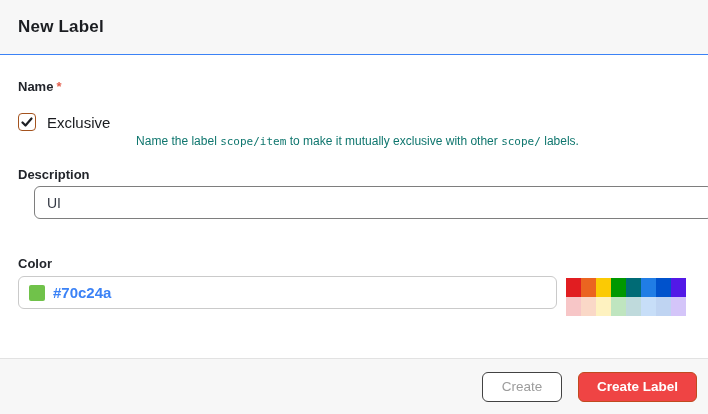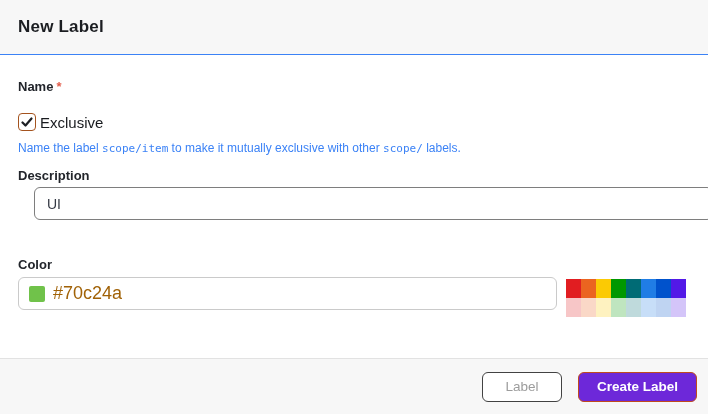--- a/index.html
+++ b/index.html
@@ -37,55 +37,55 @@
     margin-top: 4px;
     border: 1px solid #cacaca; border-radius: 6px;
     padding: 0 12px;
     font-family: "Liberation Sans", sans-serif;
     font-size: 14px; color: #343944;
     background: #ffffff; outline: none;
   }
   .text-input.dark-border { border-color: #7e7e7e; margin-left: 16px; }
   .exclusive-row {
     margin-top: 19px;
-    display: flex; align-items: center; gap: 4px;
+    display: flex; align-items: center; gap: 11px;
     width: max-content; cursor: pointer;
   }
   .checkbox {
     width: 18px; height: 18px;
     border: 1.5px solid #a4531e; border-radius: 4px;
     background: #ffffff;
     display: flex; align-items: center; justify-content: center;
   }
   .checkbox svg { width: 12px; height: 12px; }
   .exclusive-label { font-size: 15px; color: #191b1f; }
   .help-text {
-    margin-top: 10px;
-    font-size: 12px; line-height: 14px; color: #3b82f6;
+    margin-top: 3px;
+    font-size: 12px; line-height: 14px; color: #0f766e; text-align: center;
   }
   .help-text .mono {
     font-family: "DejaVu Sans Mono", "Liberation Mono", monospace;
     font-size: 11px;
   }
-  .label-description { margin-top: 12px; }
+  .label-description { margin-top: 18px; }
   .label-color { margin-top: 37px; }
   .color-row { margin-top: 5px; display: flex; align-items: flex-start; }
   .color-input-wrap {
     width: 539px; height: 33px; flex: 0 0 539px;
     border: 1px solid #cacaca; border-radius: 6px;
     background: #ffffff;
     display: flex; align-items: center;
     padding: 0 10px; gap: 8px;
   }
   .color-swatch-preview {
     width: 16px; height: 16px; border-radius: 2px;
     flex: 0 0 16px;
   }
-  .color-value { font-size: 18px; color: #a16207; border: none; outline: none;
-    font-family: "Liberation Sans", sans-serif; flex: 1; }
+  .color-value { font-size: 15px; color: #3b82f6; border: none; outline: none;
+    font-family: "Liberation Sans", sans-serif; flex: 1; font-weight: bold; }
   .palette {
     margin-left: 9px; margin-top: 2px;
     display: grid;
     grid-template-columns: repeat(8, 15px);
     grid-auto-rows: 19px;
   }
   .palette-swatch { width: 15px; height: 19px; cursor: pointer; }
   .modal-footer {
     flex: 0 0 56px; height: 56px;
     background: #f7f7f7;
@@ -101,21 +101,21 @@
     cursor: pointer;
   }
   .btn-cancel {
     width: 80px;
     background: #ffffff;
     border: 1px solid #424242;
     color: #9c9c9c;
   }
   .btn-create {
     width: 119px;
-    background: #6d28d9;
+    background: #ef4444;
     border: 1px solid #c04a1e;
     color: #ffffff; font-weight: 700;
   }
 </style>
 </head>
 <body>
 
 <div class="modal">
 
   <div class="modal-header">
@@ -166,17 +166,17 @@
           <div class="palette-swatch" style="background: rgb(191, 218, 220);"></div>
           <div class="palette-swatch" style="background: rgb(199, 222, 248);"></div>
           <div class="palette-swatch" style="background: rgb(191, 212, 242);"></div>
           <div class="palette-swatch" style="background: rgb(212, 197, 249);"></div>
         </div>
     </div>
 
   </div>
 
   <div class="modal-footer">
-    <button class="btn btn-cancel">Label</button>
+    <button class="btn btn-cancel">Create</button>
     <button class="btn btn-create">Create Label</button>
   </div>
 
 </div>
 
 </body></html>

